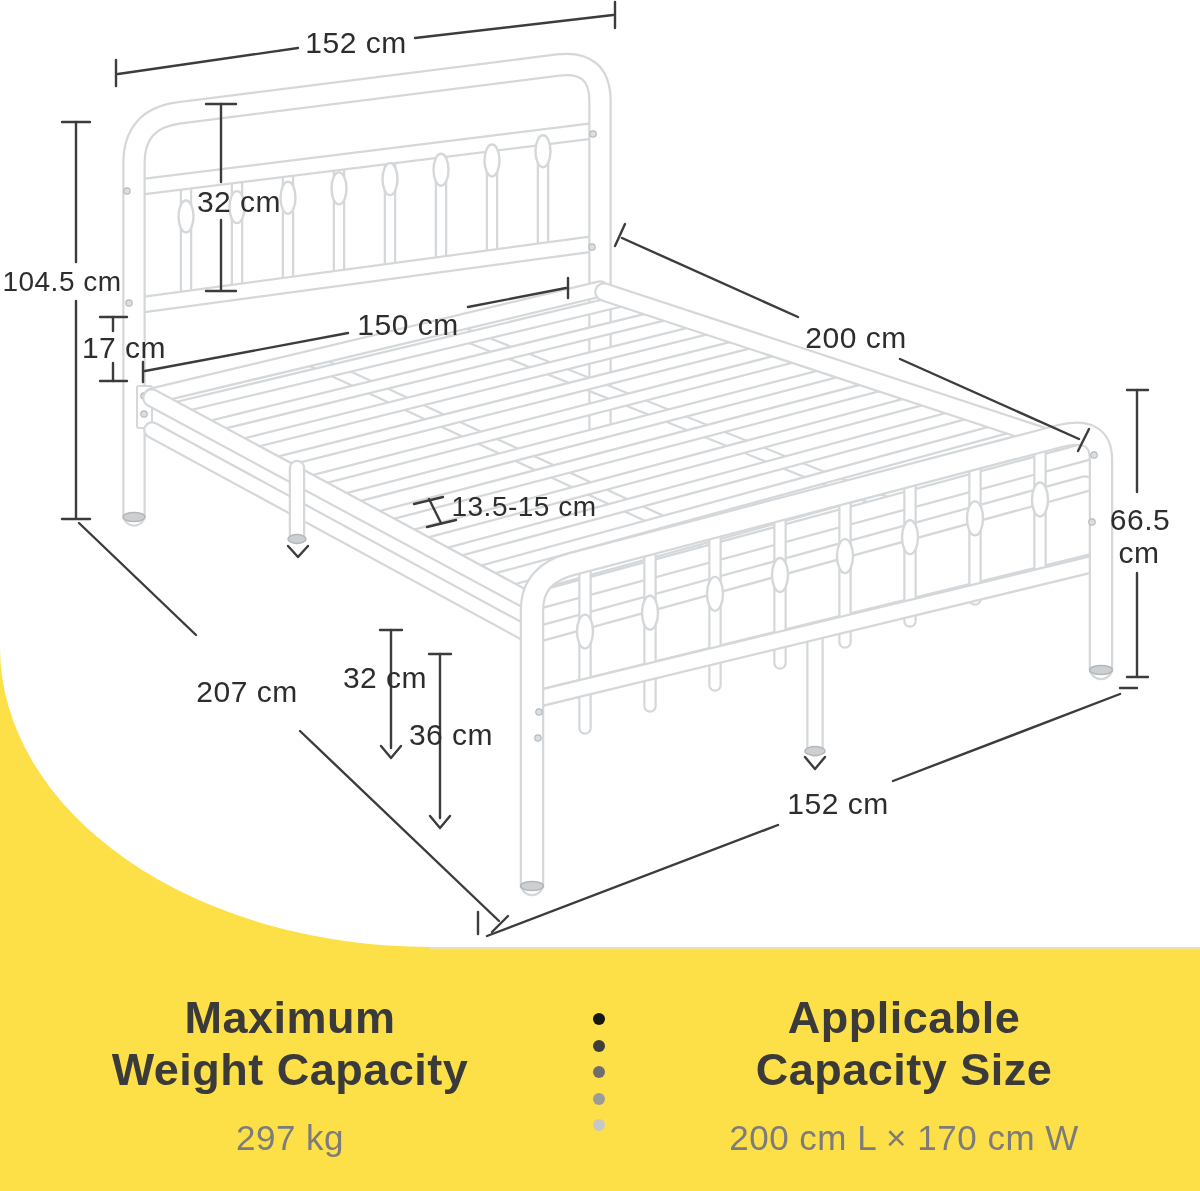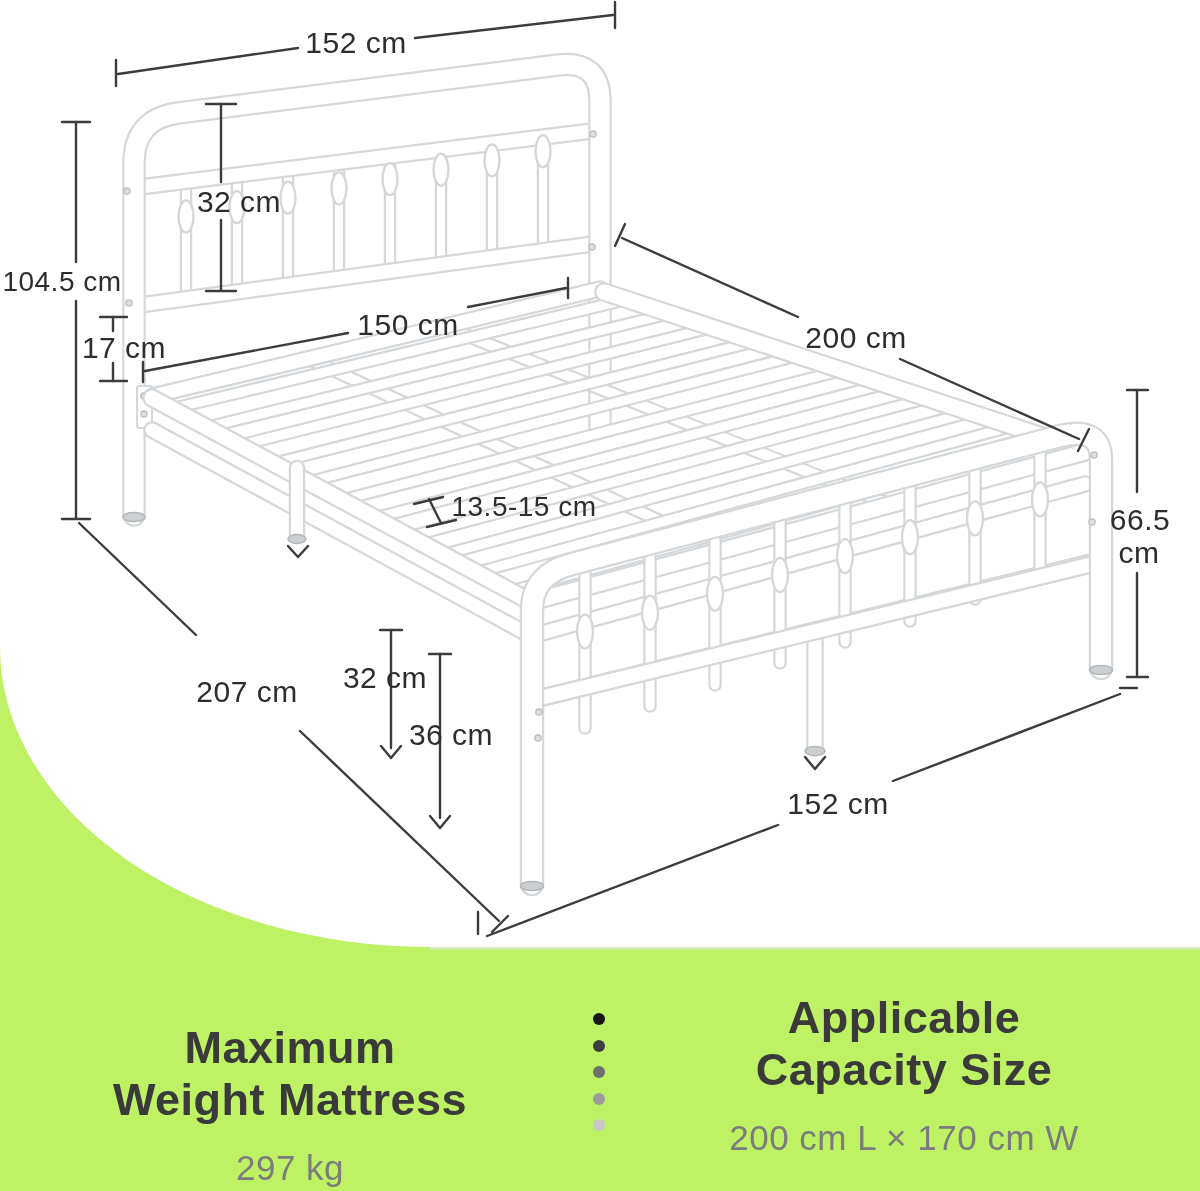--- a/index.html
+++ b/index.html
@@ -1,22 +1,22 @@
 <!DOCTYPE html>
 <html><head>
 <meta charset="utf-8">
 <style>
   html,body{margin:0;padding:0;}
-  #stage{position:relative;width:1200px;height:1191px;background:#bef264;overflow:hidden;
+  #stage{position:relative;width:1200px;height:1191px;background:#fde047;overflow:hidden;
          font-family:"Liberation Sans",sans-serif;}
   #drawing{position:absolute;left:0;top:0;}
   .spec{position:absolute;text-align:center;}
   .spec-title{font-size:45px;line-height:52px;font-weight:bold;color:#3a3a3a;letter-spacing:0.5px;}
   .spec-value{font-size:35px;color:#7c7c7c;margin-top:22px;letter-spacing:0.5px;}
-  #spec-left{left:0;top:992px;width:580px;margin-top:30px;}
+  #spec-left{left:0;top:992px;width:580px;}
   #spec-right{left:604px;top:992px;width:600px;}
   .dot{position:absolute;width:12px;height:12px;border-radius:50%;}
   svg text{font-family:"Liberation Sans",sans-serif;}
 </style>
 </head>
 <body>
 
 <div id="stage">
 
   <svg id="drawing" width="1200" height="1191" viewBox="0 0 1200 1191">
@@ -209,21 +209,21 @@
         <text x="247" y="702" text-anchor="middle" font-size="30" fill="#2d2d2d" letter-spacing="0.5">207 cm</text>
         <text x="385" y="688" text-anchor="middle" font-size="30" fill="#2d2d2d" letter-spacing="0.5">32 cm</text>
         <text x="451" y="745" text-anchor="middle" font-size="30" fill="#2d2d2d" letter-spacing="0.5">36 cm</text>
         <text x="838" y="814" text-anchor="middle" font-size="30" fill="#2d2d2d" letter-spacing="0.5">152 cm</text>
       </g>
   </svg>
 
   <div id="spec-left" class="spec">
     <div class="spec-title">
       <div>Maximum</div>
-      <div>Weight Mattress</div>
+      <div>Weight Capacity</div>
     </div>
     <div class="spec-value">297 kg</div>
   </div>
 
   <div id="dots">
       <div class="dot" style="left: 593px; top: 1013px; background: rgb(22, 22, 22);"></div>
       <div class="dot" style="left: 593px; top: 1039.5px; background: rgb(62, 62, 62);"></div>
       <div class="dot" style="left: 593px; top: 1066px; background: rgb(110, 110, 110);"></div>
       <div class="dot" style="left: 593px; top: 1092.5px; background: rgb(155, 155, 155);"></div>
       <div class="dot" style="left: 593px; top: 1119px; background: rgb(199, 199, 199);"></div>

